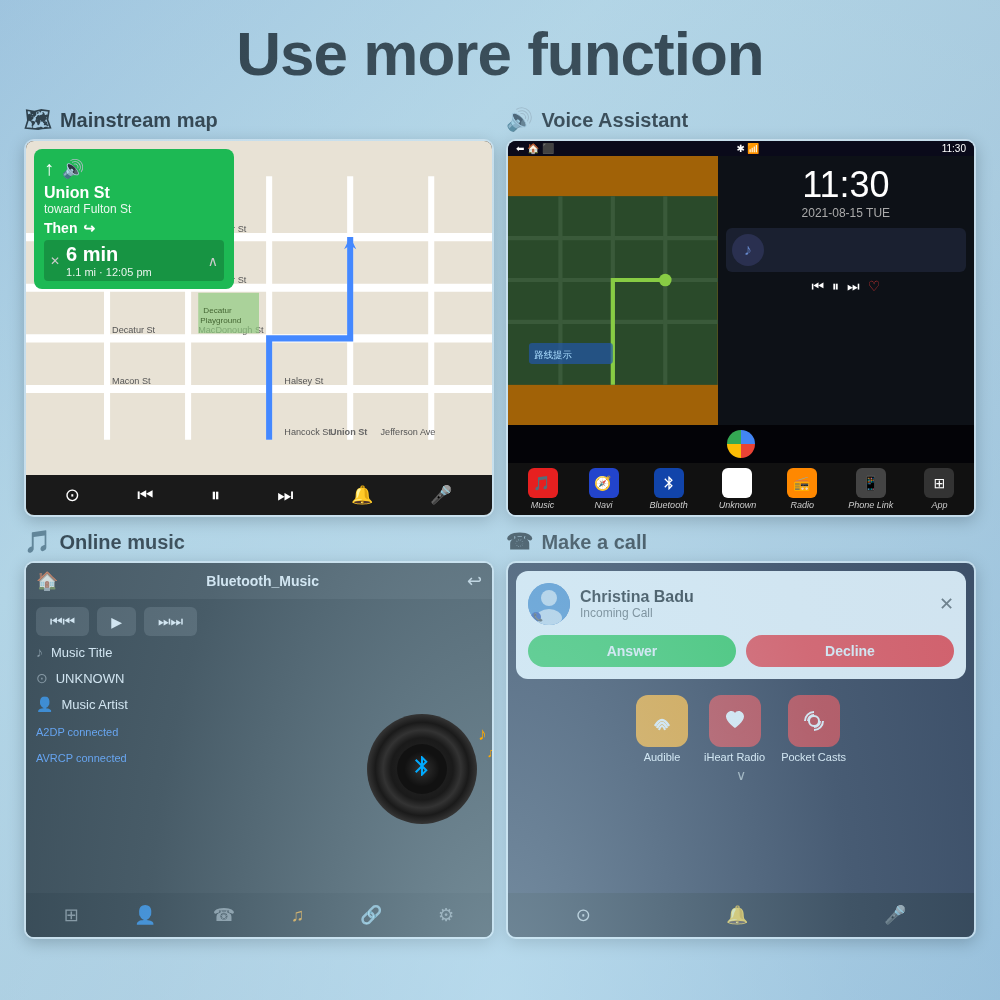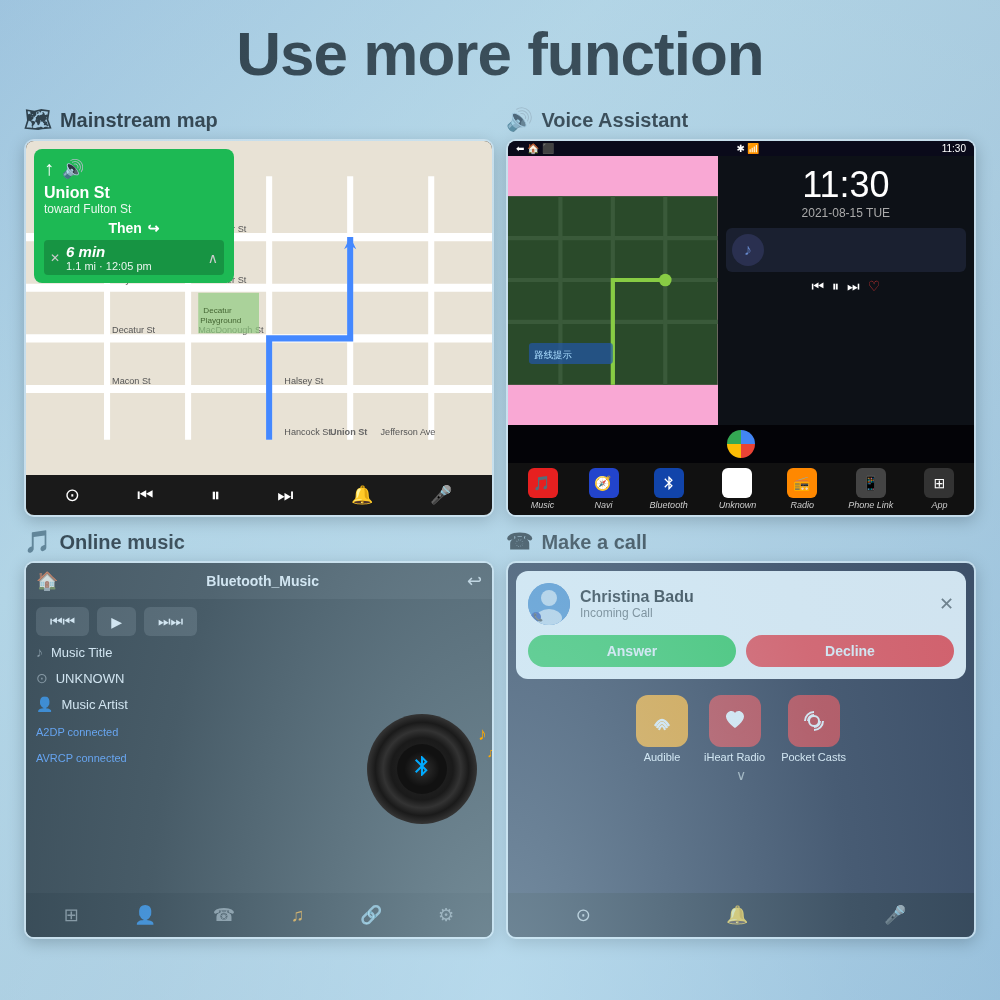--- a/index.html
+++ b/index.html
@@ -124,36 +124,34 @@
       opacity: 0.9;
     }
 
     .map-nav-card .then-row {
       display: flex;
       align-items: center;
       gap: 6px;
       font-size: 14px;
       font-weight: 600;
       margin: 4px 0;
-      justify-content: center;
     }
 
     .map-nav-card .eta-row {
       background: rgba(0,0,0,0.2);
       border-radius: 4px;
       padding: 3px 6px;
       display: flex;
       align-items: center;
       gap: 6px;
     }
 
     .map-nav-card .eta-time {
-      font-size: 15px;
+      font-size: 20px;
       font-weight: 700;
-      font-style: italic;
     }
 
     .map-nav-card .eta-dist {
       font-size: 11px;
       opacity: 0.9;
     }
 
     .map-bg {
       position: absolute;
       top: 0; left: 0; right: 0; bottom: 40px;
@@ -204,21 +202,21 @@
       align-items: center;
     }
 
     .voice-main-area {
       display: flex;
       flex: 1;
     }
 
     .voice-map-section {
       width: 45%;
-      background: #f9a8d4;
+      background: #a16207;
       position: relative;
       overflow: hidden;
     }
 
     .voice-map-svg {
       width: 100%;
       height: 100%;
     }
 
     .voice-info-section {

